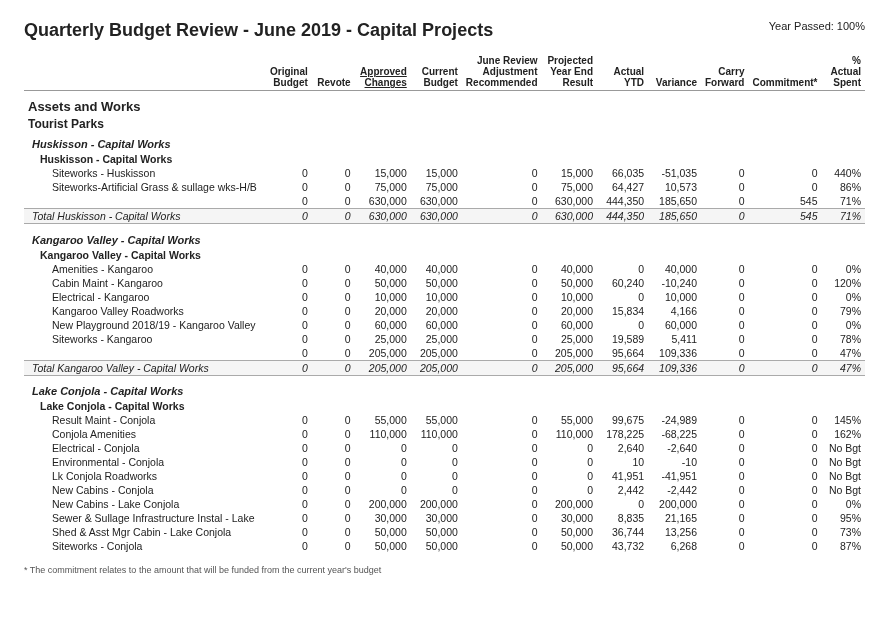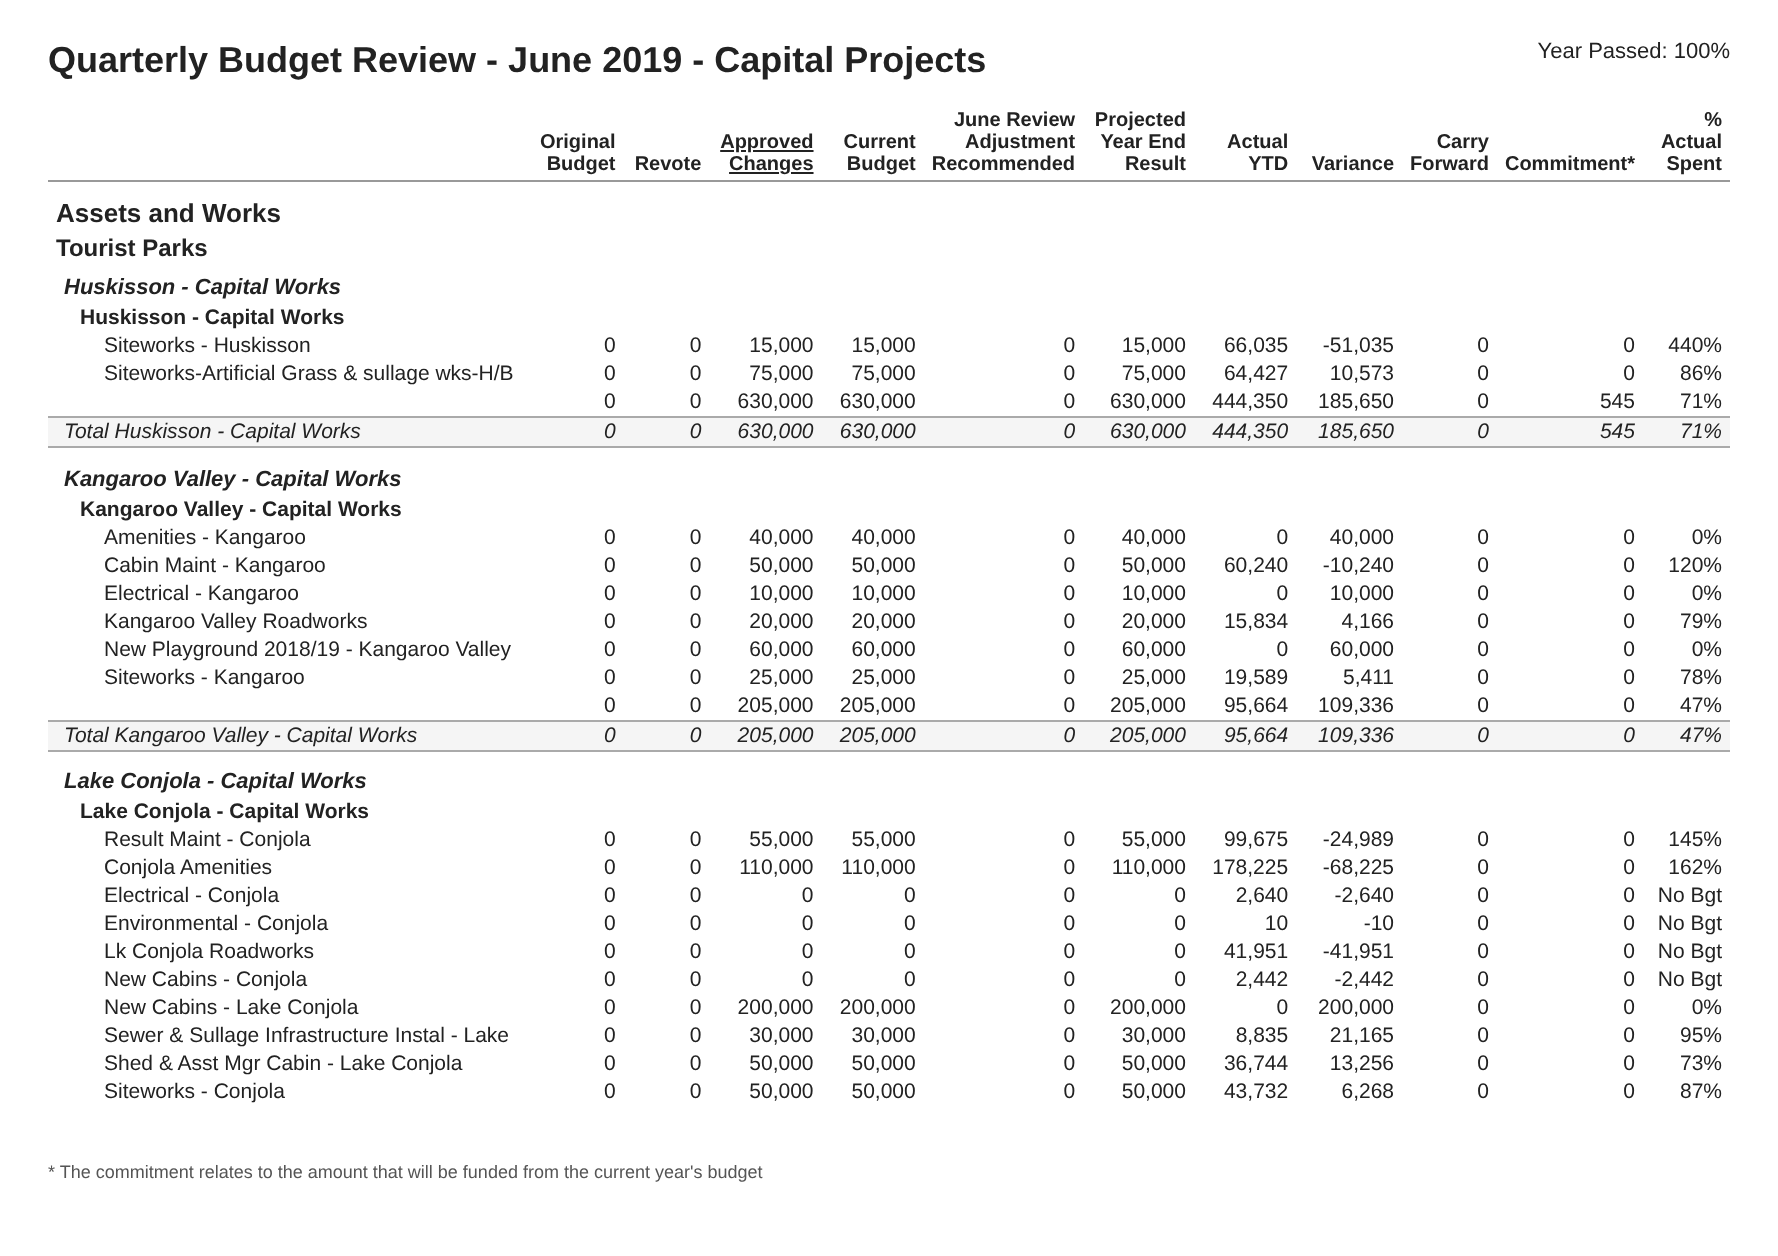--- a/index.html
+++ b/index.html
@@ -66,21 +66,21 @@
       font-style: italic;
       border-top: 1px solid #aaa;
       border-bottom: 1px solid #aaa;
       font-weight: normal;
       background: #f5f5f5;
     }
     tr.spacer td { height: 4px; }
     .footnote {
       font-size: 9px;
       color: #555;
-      margin-top: 24px;
+      margin-top: 8px;
     }
     .page-num {
       text-align: center;
       font-size: 10px;
       margin-top: 8px;
       color: #444;
     }
     .indent-2 td:first-child { padding-left: 24px; }
   </style>
 </head>

